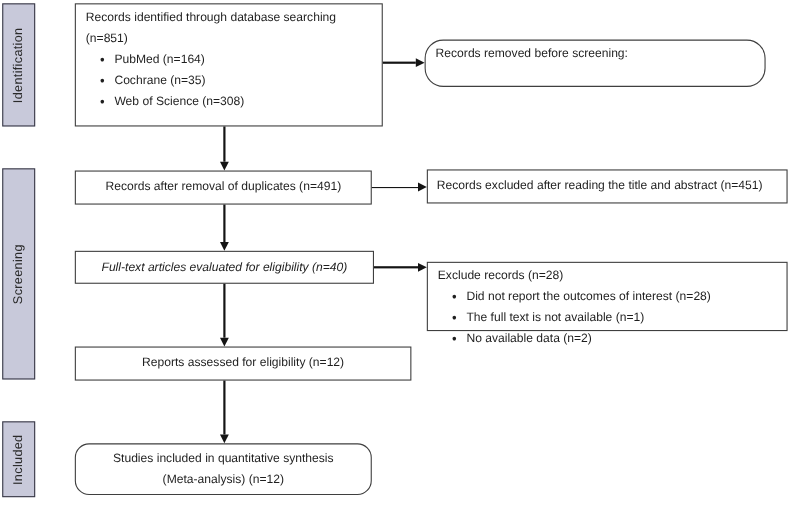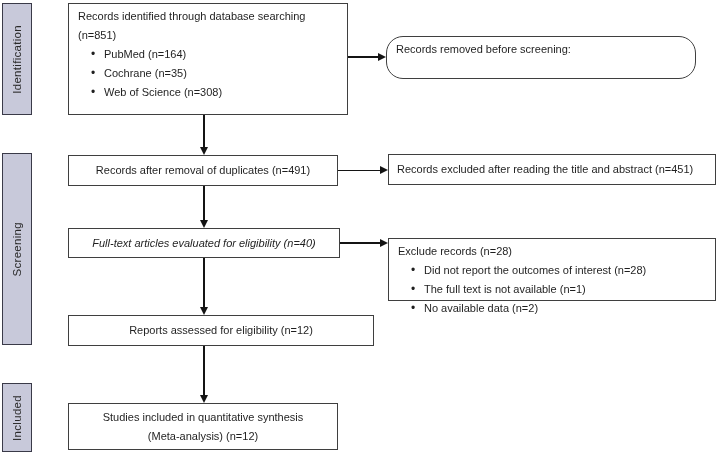--- a/index.html
+++ b/index.html
@@ -56,21 +56,21 @@
   }
   .box-identified   { left:68px;  top:3px;   width:280px; height:112px; }
   .box-removed      { left:386px; top:36px;  width:310px; height:43px;border-radius:17px;  }
   .box-afterdup     { left:68px;  top:155px; width:270px; height:31px;  }
   .box-excl-title   { left:388px; top:154px; width:328px; height:31px;
                       display:flex; align-items:center; padding-left:8px;
                       white-space:nowrap; }
   .box-fulltext     { left:68px;  top:228px; width:272px; height:30px;font-style:italic;  }
   .box-excl-full    { left:388px; top:227px; width:328px; height:63px;margin-top:11px;  }
   .box-reports      { left:68px;  top:315px; width:306px; height:31px;  }
-  .box-included     { left:68px;  top:403px; width:270px; height:47px;  }
+  .box-included     { left:68px;  top:403px; width:270px; height:47px;border-radius:13px;  }
 
   
   .hline { position:absolute; height:1.5px; background:#141414; }
   .vline { position:absolute; width:1.5px;  background:#141414; }
   .ah-right {
     position:absolute; width:0; height:0;
     border-top:4.5px solid transparent;
     border-bottom:4.5px solid transparent;
     border-left:8px solid #141414;
   }

